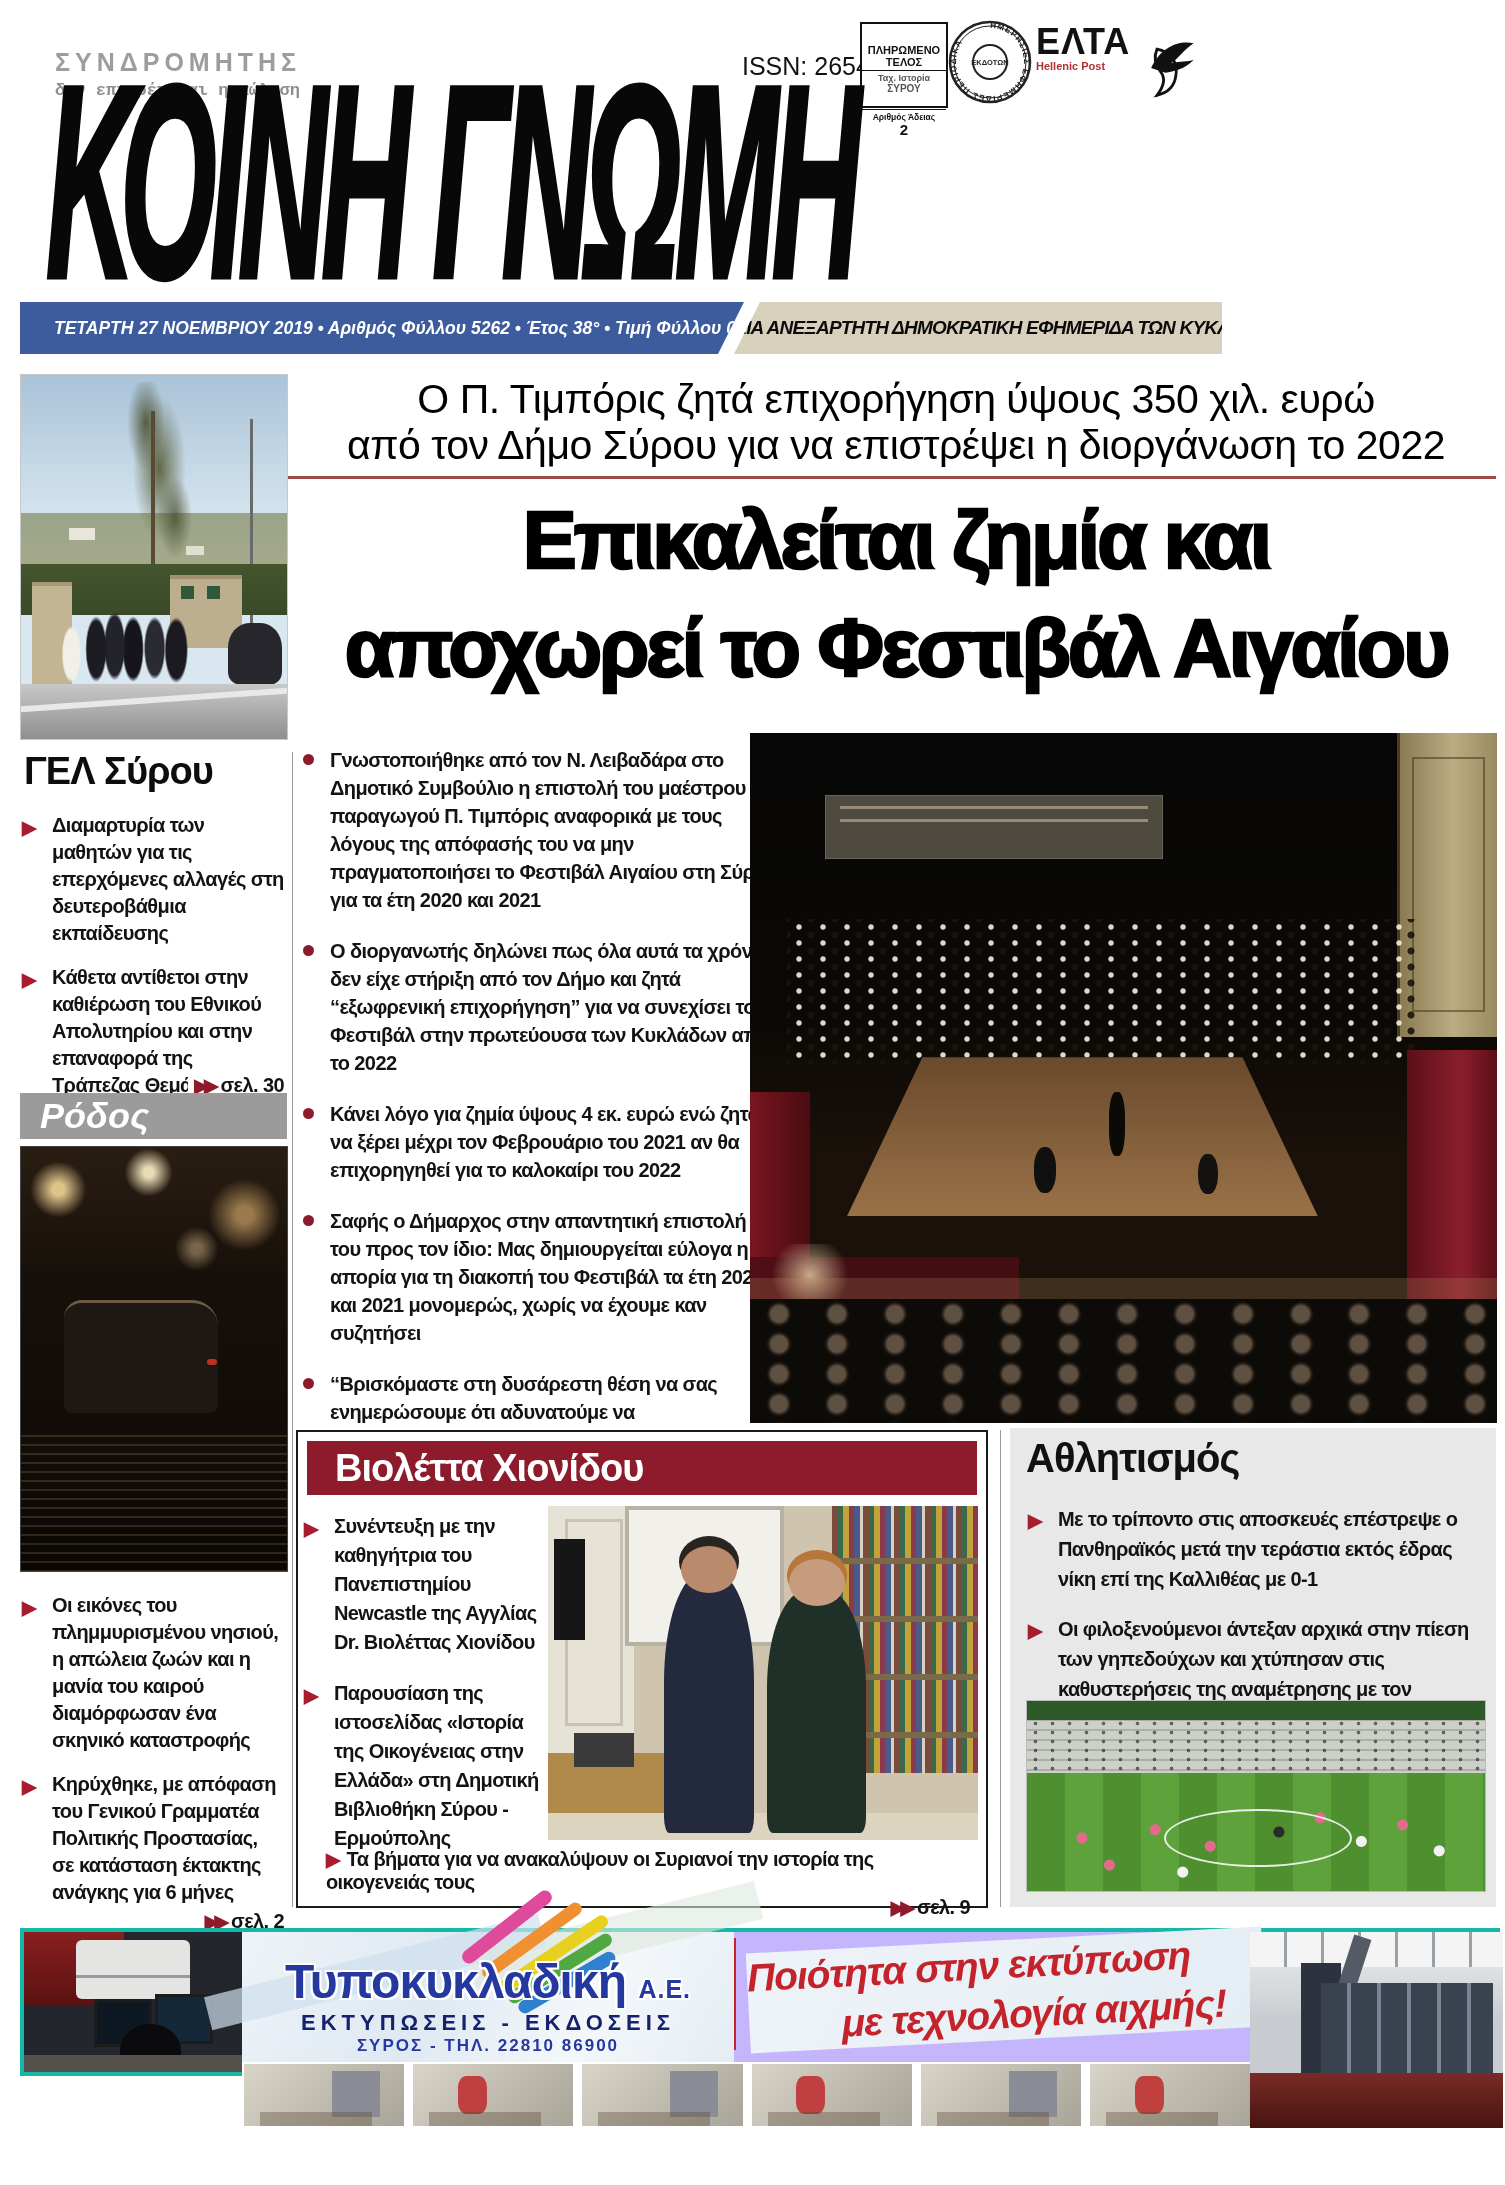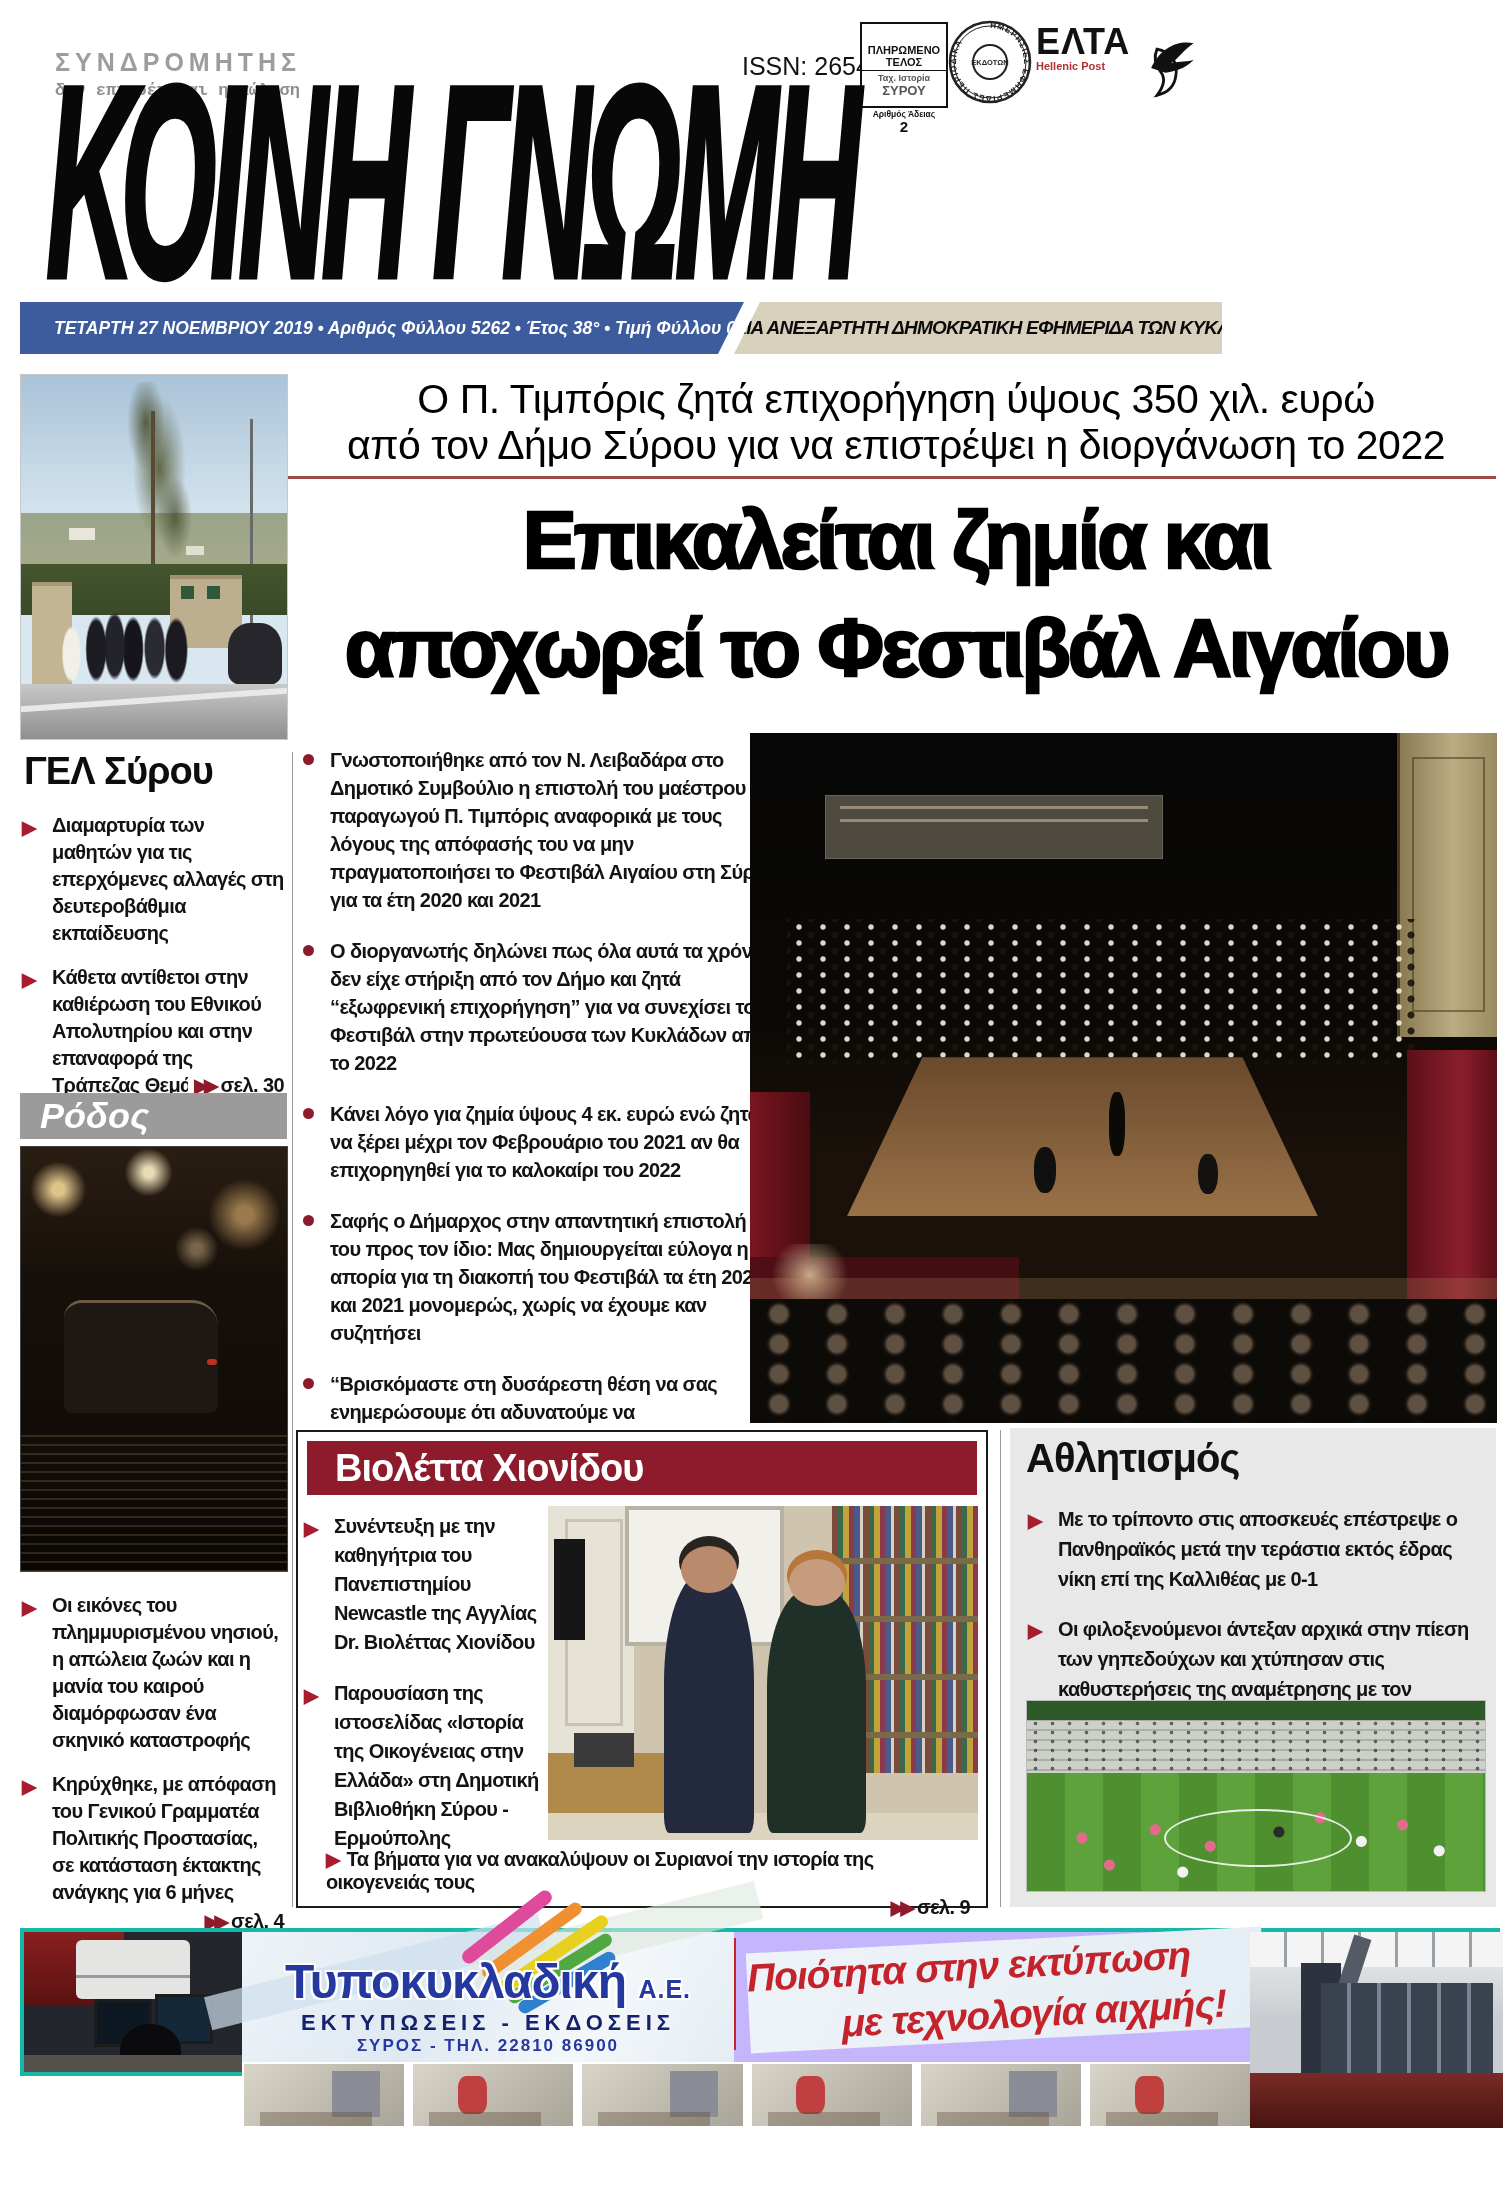--- a/index.html
+++ b/index.html
@@ -10,21 +10,21 @@
   
   .subscriber{left:55px;top:48px;}
   .sub1{font-size:25px;font-weight:bold;color:#9d9d9d;letter-spacing:5px;}
   .sub2{font-size:17px;font-weight:bold;color:#8f8f8f;margin-top:4px;font-family:Liberation Mono, monospace;}
   .issn{left:742px;top:52px;font-size:25px;color:#111;}
   .stamp{left:860px;top:22px;width:84px;height:82px;border:2px solid #111;background:#fff;
          text-align:center;font-weight:bold;}
   .stamp .s1{font-size:11px;line-height:12px;padding-top:20px;}
   .stamp .s2{font-size:11px;line-height:12px;border-bottom:1.5px solid #111;padding-bottom:2px;}
   .stamp .s3{font-size:9px;color:#555;padding-top:2px;}
-  .stamp .s4{font-size:13px;color:#555;border-bottom:1.5px solid #111;padding-bottom:8px;}
+  .stamp .s4{font-size:10px;color:#555;border-bottom:1.5px solid #111;padding-bottom:15px;}
   .stamp .s5{font-size:8.5px;padding-top:2px;}
   .stamp .s6{font-size:15px;line-height:15px;}
   .seal{left:948px;top:20px;width:84px;height:84px;}
   .elta{left:1036px;top:24px;width:200px;height:80px;}
   .elta-name{font-size:36px;font-weight:bold;letter-spacing:1px;color:#111;line-height:36px;}
   .elta-sub{font-size:11px;font-weight:bold;color:#b03030;}
   .elta svg{position:absolute;right:40px;top:0;}
 
   .masthead{left:46px;top:44px;font-size:275px;line-height:1;font-weight:bold;font-style:italic;
             letter-spacing:-14px;color:#080808;-webkit-text-stroke:5px #080808;
@@ -411,21 +411,21 @@
   </div>
 
   <div class="abs side-list" style="top:1592px;">
     <div class="s-item">
       <span class="tri">▶</span>
       <span>Οι εικόνες του πλημμυρισμένου νησιού, η απώλεια ζωών και η μανία του καιρού διαμόρφωσαν ένα σκηνικό καταστροφής</span>
     </div>
     <div class="s-item">
       <span class="tri">▶</span>
       <span>Κηρύχθηκε, με απόφαση του Γενικού Γραμματέα Πολιτικής Προστασίας, σε κατάσταση έκτακτης ανάγκης για 6 μήνες</span>
-      <div class="ref-line"><span class="arr">▶▶</span><span>σελ. 4</span></div>
+      <div class="ref-line"><span class="arr">▶▶</span><span>σελ. 2</span></div>
     </div>
   </div>
 
   <div class="abs violetta-box">
     <div class="vio-header">Βιολέττα Χιονίδου</div>
     <div class="vio-list">
       <div class="s-item">
         <span class="tri">▶</span>
         <span>Συνέντευξη με την καθηγήτρια του Πανεπιστημίου Newcastle της Αγγλίας Dr. Βιολέττας Χιονίδου</span>
       </div>

